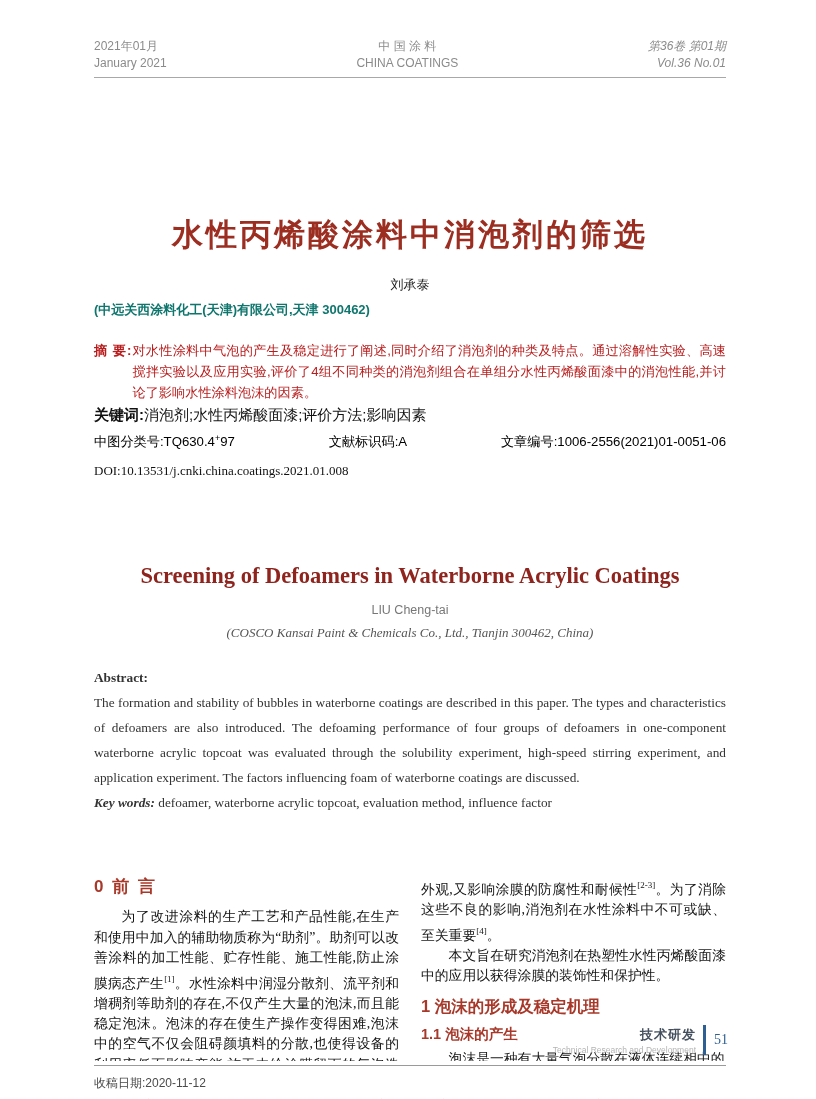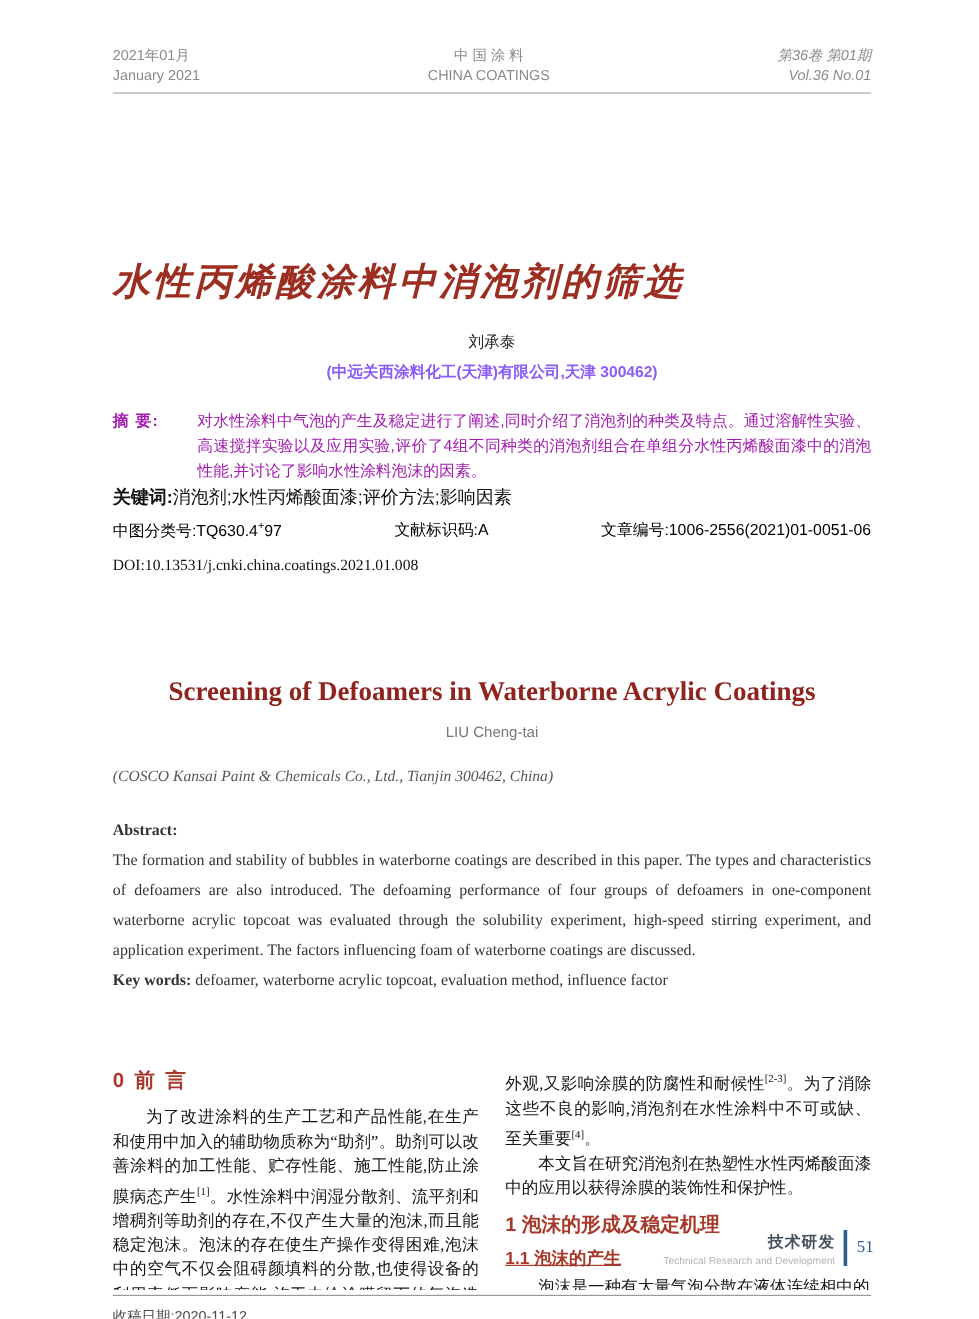--- a/index.html
+++ b/index.html
@@ -15,60 +15,60 @@
 
   
   .page-header { display: flex; justify-content: space-between; align-items: flex-start;
     font-size: 12px; line-height: 17px; color: #8b8b8b; }
   .hdr-col { white-space: nowrap; }
   .hdr-col.center { text-align: center; }
   .hdr-col.right { text-align: right; font-style: italic; }
   .header-rule { border: 0; border-top: 1px solid #a8a8a8; margin-top: 5px; }
 
   
-  .cn-title { margin-top: 136px; text-align: left; font-size: 31px; font-weight: bold;
-    letter-spacing: 3px; color: #9c2e21; font-family: "Liberation Sans", sans-serif; font-style: italic; }
+  .cn-title { margin-top: 136px; text-align: center; font-size: 31px; font-weight: bold;
+    letter-spacing: 3px; color: #9c2e21; font-family: "Liberation Sans", sans-serif; }
   .cn-author { margin-top: 20px; text-align: center; font-size: 13px; color: #222; }
-  .cn-affil { margin-top: 7px; text-align: center; font-size: 13px; font-weight: bold; color: #8b5cf6; }
+  .cn-affil { margin-top: 7px; font-size: 13px; font-weight: bold; color: #0f766e; }
 
-  .cn-abstract { margin-top: 21px; display: flex; font-size: 13.2px; line-height: 21px; color: #a21caf; gap: 32px; }
+  .cn-abstract { margin-top: 21px; display: flex; font-size: 13.2px; line-height: 21px; color: #b91c1c; }
   .cn-abstract .lbl { font-weight: bold; white-space: nowrap; letter-spacing: 1px; }
   .cn-abstract .txt { text-align: justify; }
   .cn-keywords { margin-top: 1px; font-size: 15px; line-height: 21px; color: #111; }
   .cn-keywords .lbl { font-weight: bold; }
 
   .meta-row { margin-top: 8px; display: flex; justify-content: space-between;
     font-size: 13.2px; color: #000000; }
   .meta-row sup { font-size: 9px; }
   .doi { margin-top: 12px; font-family: "Liberation Serif", serif; font-size: 13px; color: #111; }
 
   
   .en-title { margin-top: 84px; text-align: center; font-family: "Liberation Serif", serif;
     font-size: 22.5px; font-weight: bold; color: #8e241d; }
   .en-author { margin-top: 14px; text-align: center; font-size: 12.5px; color: #777; }
-  .en-affil { margin-top: 22px; text-align: left; font-family: "Liberation Serif", serif;
+  .en-affil { margin-top: 8px; text-align: center; font-family: "Liberation Serif", serif;
     font-style: italic; font-size: 13px; color: #555; }
 
   .en-abstract { margin-top: 24px; display: flex; font-family: "Liberation Serif", serif;
     font-size: 13.3px; line-height: 25px; color: #333; flex-direction: column; }
   .en-abstract .lbl { font-weight: bold; white-space: nowrap; padding-right: 6px; }
   .en-abstract .txt { text-align: justify; }
   .en-keywords { font-family: "Liberation Serif", serif; font-size: 13.3px; line-height: 25px; color: #333; }
-  .en-keywords .lbl { font-weight: bold; }
+  .en-keywords .lbl { font-weight: bold; font-style: italic; }
 
   
   .columns { margin-top: 60px; display: flex; gap: 22px; height: 186px; overflow: hidden; }
   .col { width: 305px; }
   .col p { font-size: 13.8px; line-height: 20.4px; text-align: justify; color: #141414;
     font-family: "Liberation Serif", serif; }
   .col p sup { font-size: 9px; }
   .indent { text-indent: 2em; }
   .h-sec0 { font-size: 17px; font-weight: bold; color: #a8392a; letter-spacing: 2px; margin-bottom: 9px; }
   .h-sec1 { font-size: 16.5px; font-weight: bold; color: #a8392a; margin-top: 9px; margin-bottom: 7px; }
-  .h-sec11 { font-size: 14.5px; font-weight: bold; color: #a8392a; margin-bottom: 5px; text-decoration: underline; }
+  .h-sec11 { font-size: 14.5px; font-weight: bold; color: #a8392a; margin-bottom: 5px; }
 
   
   .footnote { margin-top: 4px; border-top: 1px solid #9a9a9a; padding-top: 6px;
     font-size: 12px; line-height: 22px; color: #4a4a4a; }
 
   
   .page-footer { position: absolute; right: 88px; bottom: 44px;
     display: flex; align-items: center; }
   .footer-labels { text-align: right; margin-right: 7px; }
   .footer-cn { font-size: 13px; font-weight: bold; color: #45505e; letter-spacing: 1px; }

